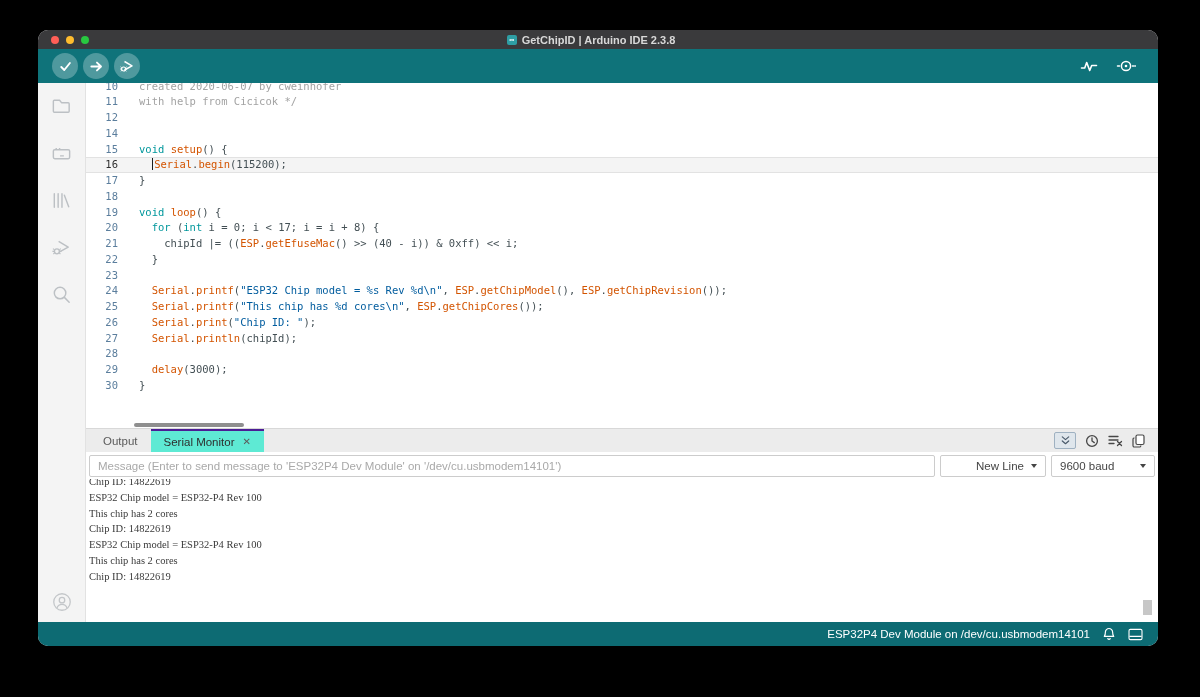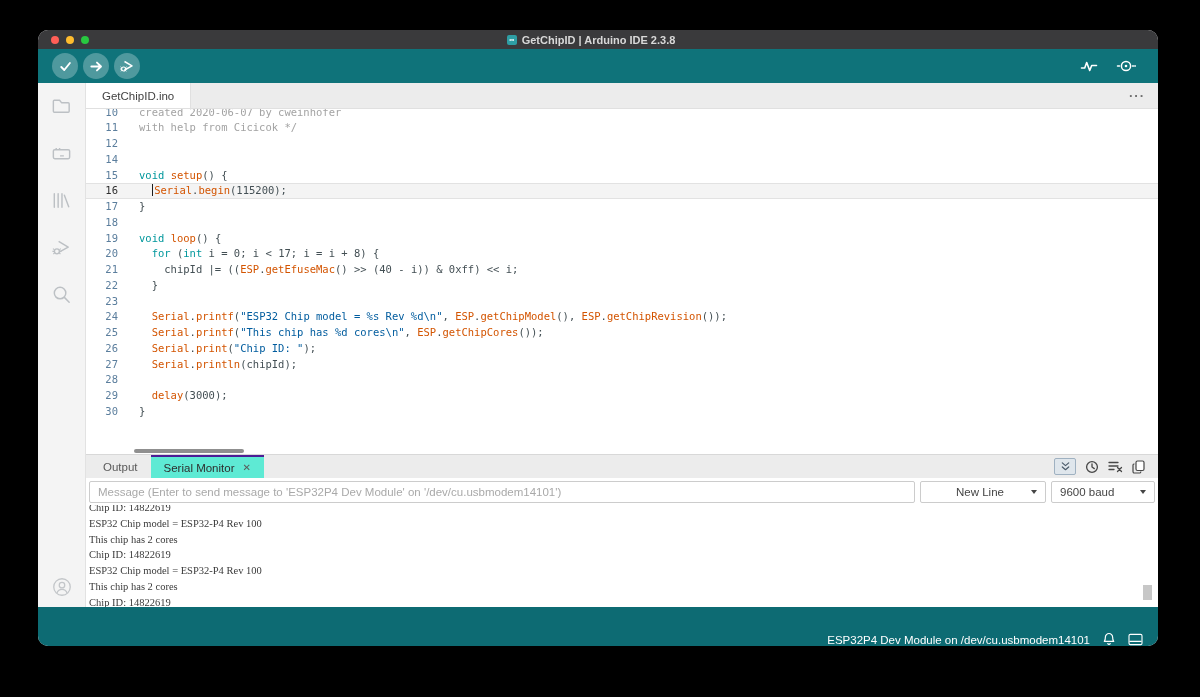--- a/index.html
+++ b/index.html
@@ -78,31 +78,31 @@
   .autoscroll-btn { width:22px; height:17px; background:#dfe6ec; border:1px solid #9fb1c1;
                     border-radius:2px; display:flex; align-items:center; justify-content:center; cursor:pointer; }
   .picon { display:flex; align-items:center; justify-content:center; cursor:pointer; }
 
   .inputrow { height:27px; flex:none; display:flex; align-items:center; padding:2px 3px; gap:5px; }
   .msg-input { flex:1; height:22px; border:1px solid #cccccc; border-radius:2px; padding:0 8px;
                font-size:11.5px; color:#333; font-family:"Liberation Sans", sans-serif; outline:none; }
   .msg-input::placeholder { color:#a9a9a9; }
   .dropdown { height:22px; border:1px solid #cccccc; border-radius:2px; background:#fff;
               display:flex; align-items:center; padding:0 8px; font-size:11.5px; color:#454545; cursor:pointer; }
-  .dropdown.le { width:126px;padding-left:35px; } .dropdown.baud { width:104px; }
+  .dropdown.le { width:106px;padding-left:35px; } .dropdown.baud { width:104px; }
   .dropdown .caret { border-top-width:4px; border-left-width:3.5px; border-right-width:3.5px; }
 
   .panel-output { flex:1; position:relative; overflow:hidden; padding-left:3px;
                   font-family:Liberation Serif, serif; font-size:10.5px; color:#3a3a3a; }
   .out-viewport { margin-top:-5px; }
   .out-line { height:15.75px; line-height:15.75px; white-space:pre; }
   .out-scroll { position:absolute; right:6px; bottom:7px; width:9px; height:15px; background:#c7c7c7; cursor:pointer; }
 
   
-  .statusbar { height:39px; flex:none; background:#0d6b73; display:flex; align-items:flex-end;
+  .statusbar { height:24px; flex:none; background:#0d6b73; display:flex; align-items:center;
                justify-content:flex-end; gap:13px; padding:0 15px; color:#fff; font-size:11.5px; }
 </style>
 </head>
 <body>
 
 <div class="window">
 
   <div class="titlebar">
     <div class="traffic">
       <span class="dot red"></span>
@@ -186,26 +186,20 @@
         <svg width="22" height="22" viewBox="0 0 24 24">
           <circle cx="12" cy="12" r="9" stroke="#c3c6c9" stroke-width="1.4" fill="none"></circle>
           <circle cx="12" cy="10" r="3" stroke="#c3c6c9" stroke-width="1.4" fill="none"></circle>
           <path d="M6.5 18.5c1-2.7 3-4 5.5-4s4.5 1.3 5.5 4" stroke="#c3c6c9" stroke-width="1.4" fill="none"></path>
         </svg>
       </div>
     </div>
 
     <div class="main">
 
-      <div class="tabbar">
-        <div class="tab">
-          <span>GetChipID.ino</span>
-        </div>
-        <div class="tab-dots">···</div>
-      </div>
 
       <div class="editor">
         <div class="code-viewport">
             <div class="code-row"><span class="gutter">10</span><span class="code-text"><span class="tok-c">created 2020-06-07 by cweinhofer</span></span></div>
             <div class="code-row"><span class="gutter">11</span><span class="code-text"><span class="tok-c">with help from Cicicok */</span></span></div>
             <div class="code-row"><span class="gutter">12</span><span class="code-text"></span></div>
             <div class="code-row"><span class="gutter">14</span><span class="code-text"></span></div>
             <div class="code-row"><span class="gutter">15</span><span class="code-text"><span class="tok-k">void</span><span class="tok-p"> </span><span class="tok-f">setup</span><span class="tok-p">() {</span></span></div>
             <div class="code-row current"><span class="gutter">16</span><span class="code-text"><span class="tok-p">  </span><span class="cursor"></span><span class="tok-f">Serial</span><span class="tok-p">.</span><span class="tok-f">begin</span><span class="tok-p">(</span><span class="tok-n">115200</span><span class="tok-p">);</span></span></div>
             <div class="code-row"><span class="gutter">17</span><span class="code-text"><span class="tok-p">}</span></span></div>

